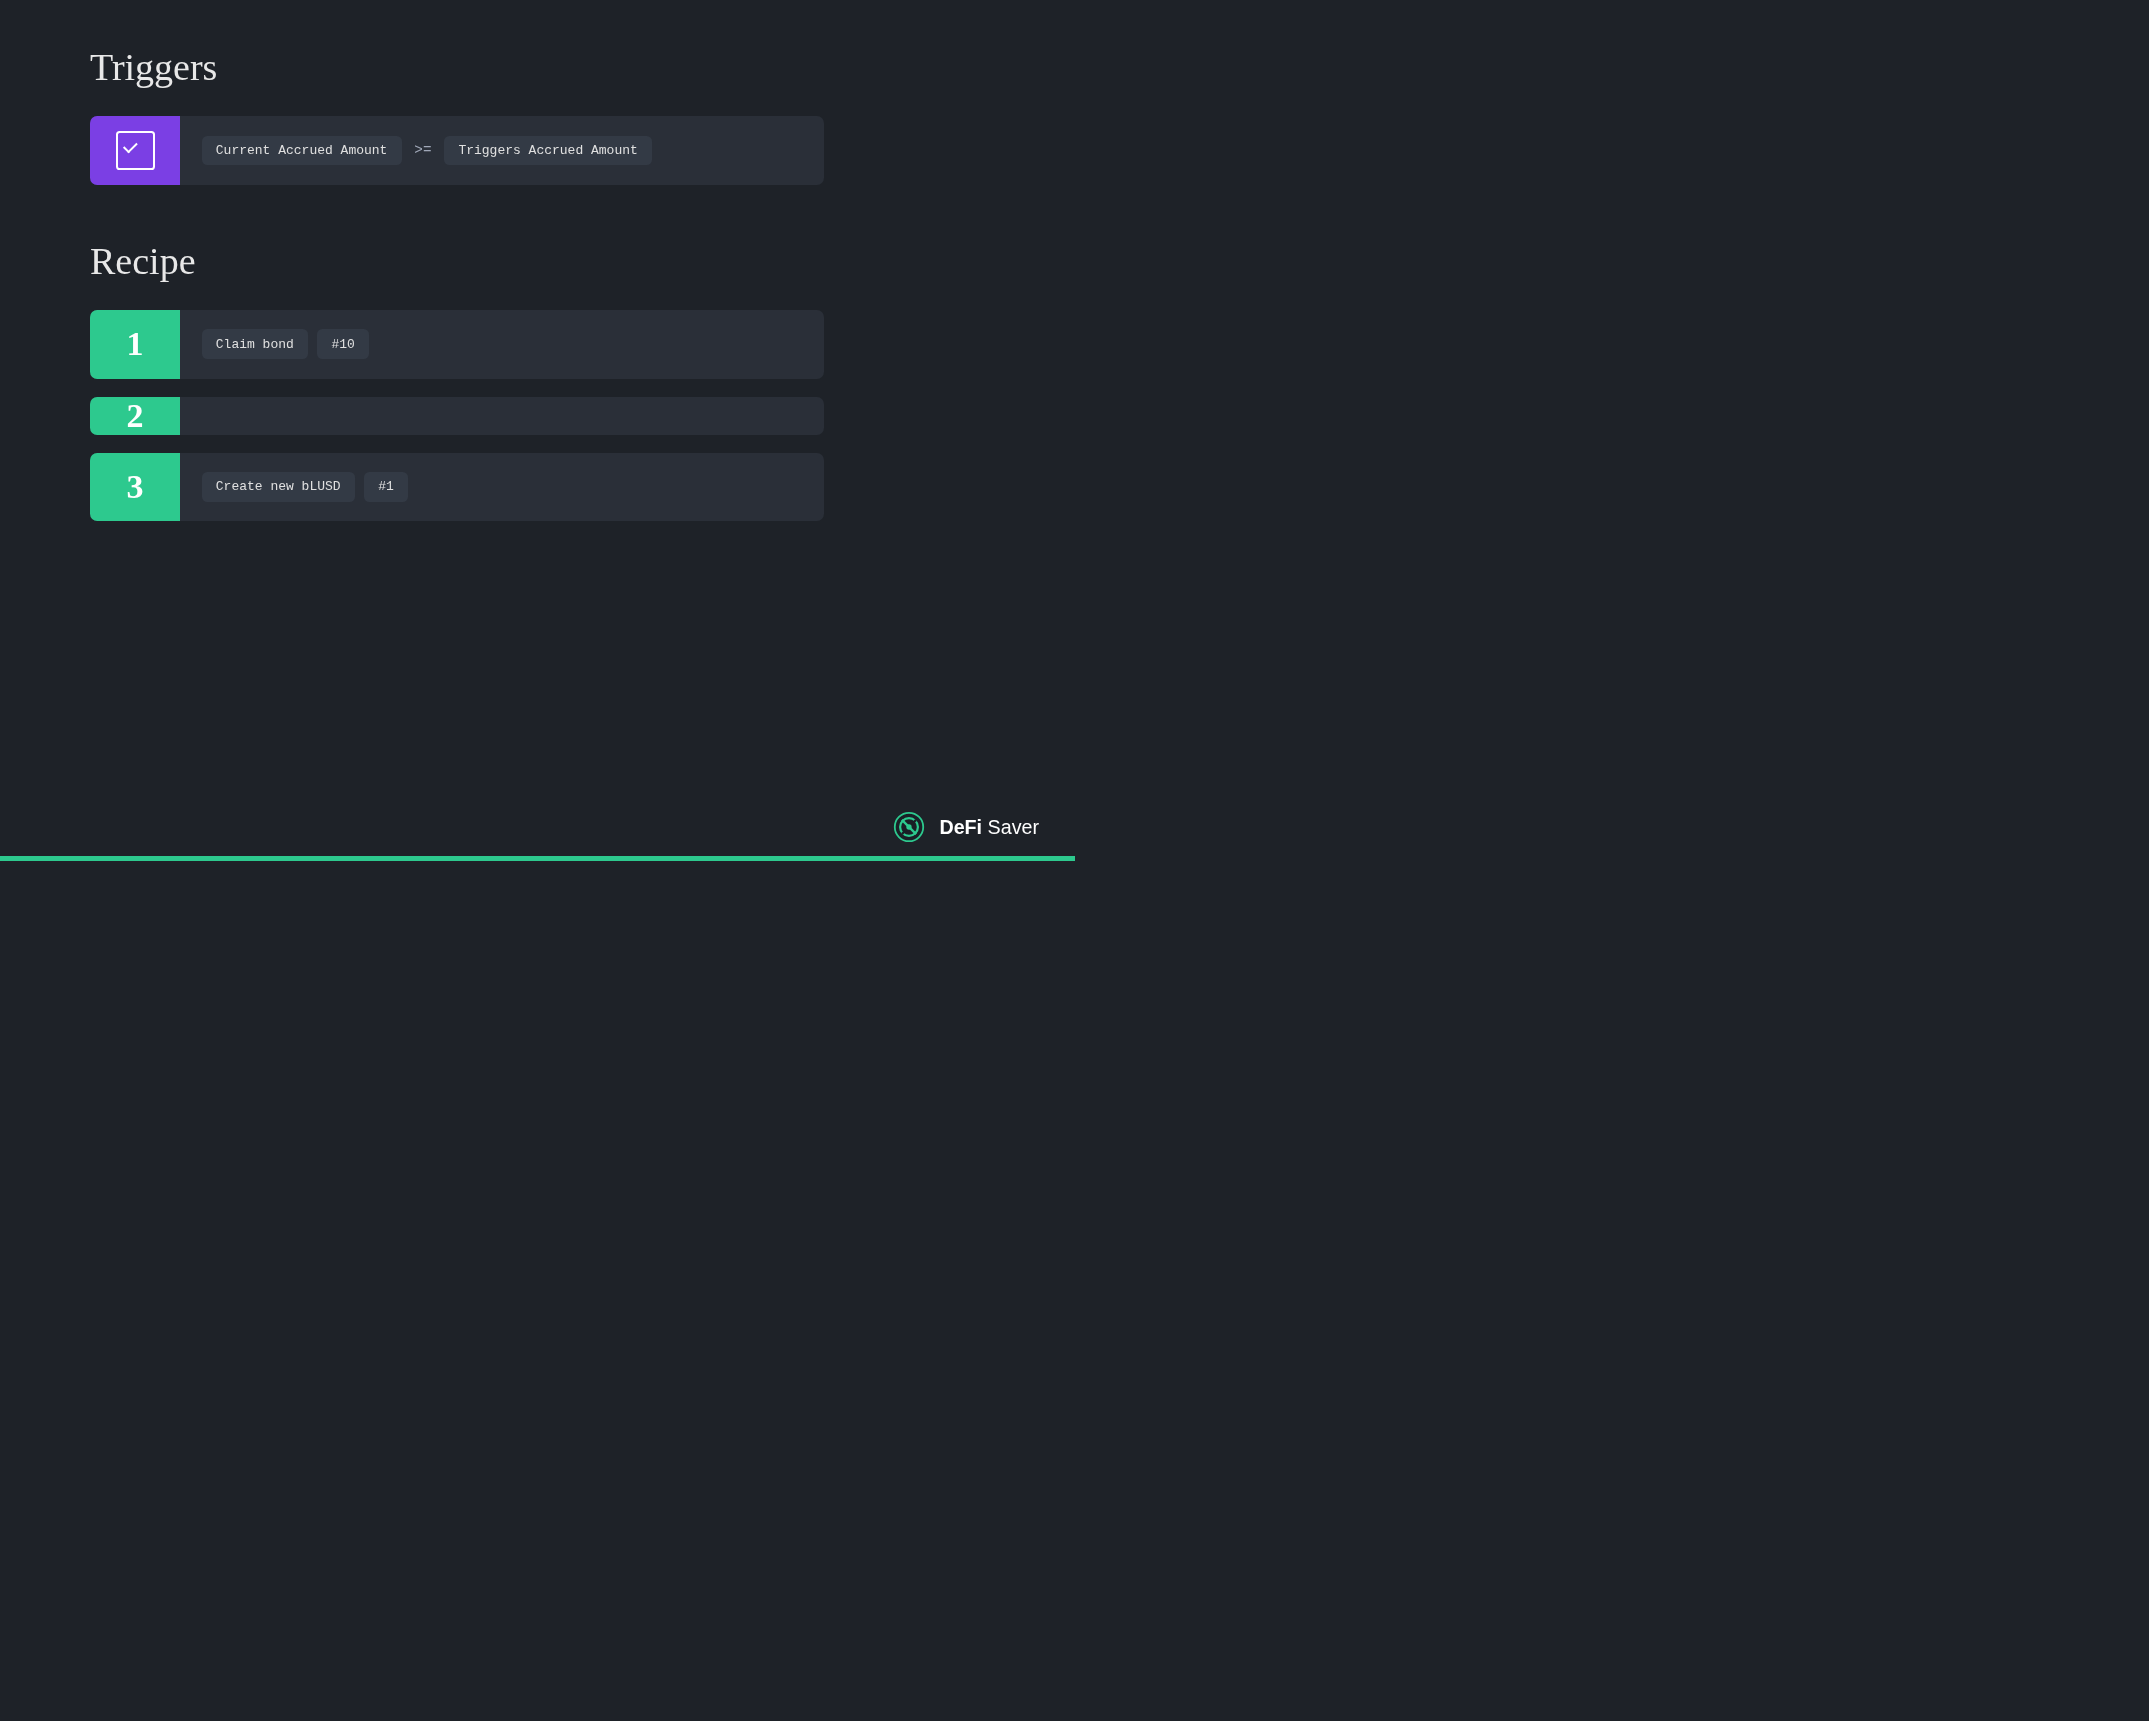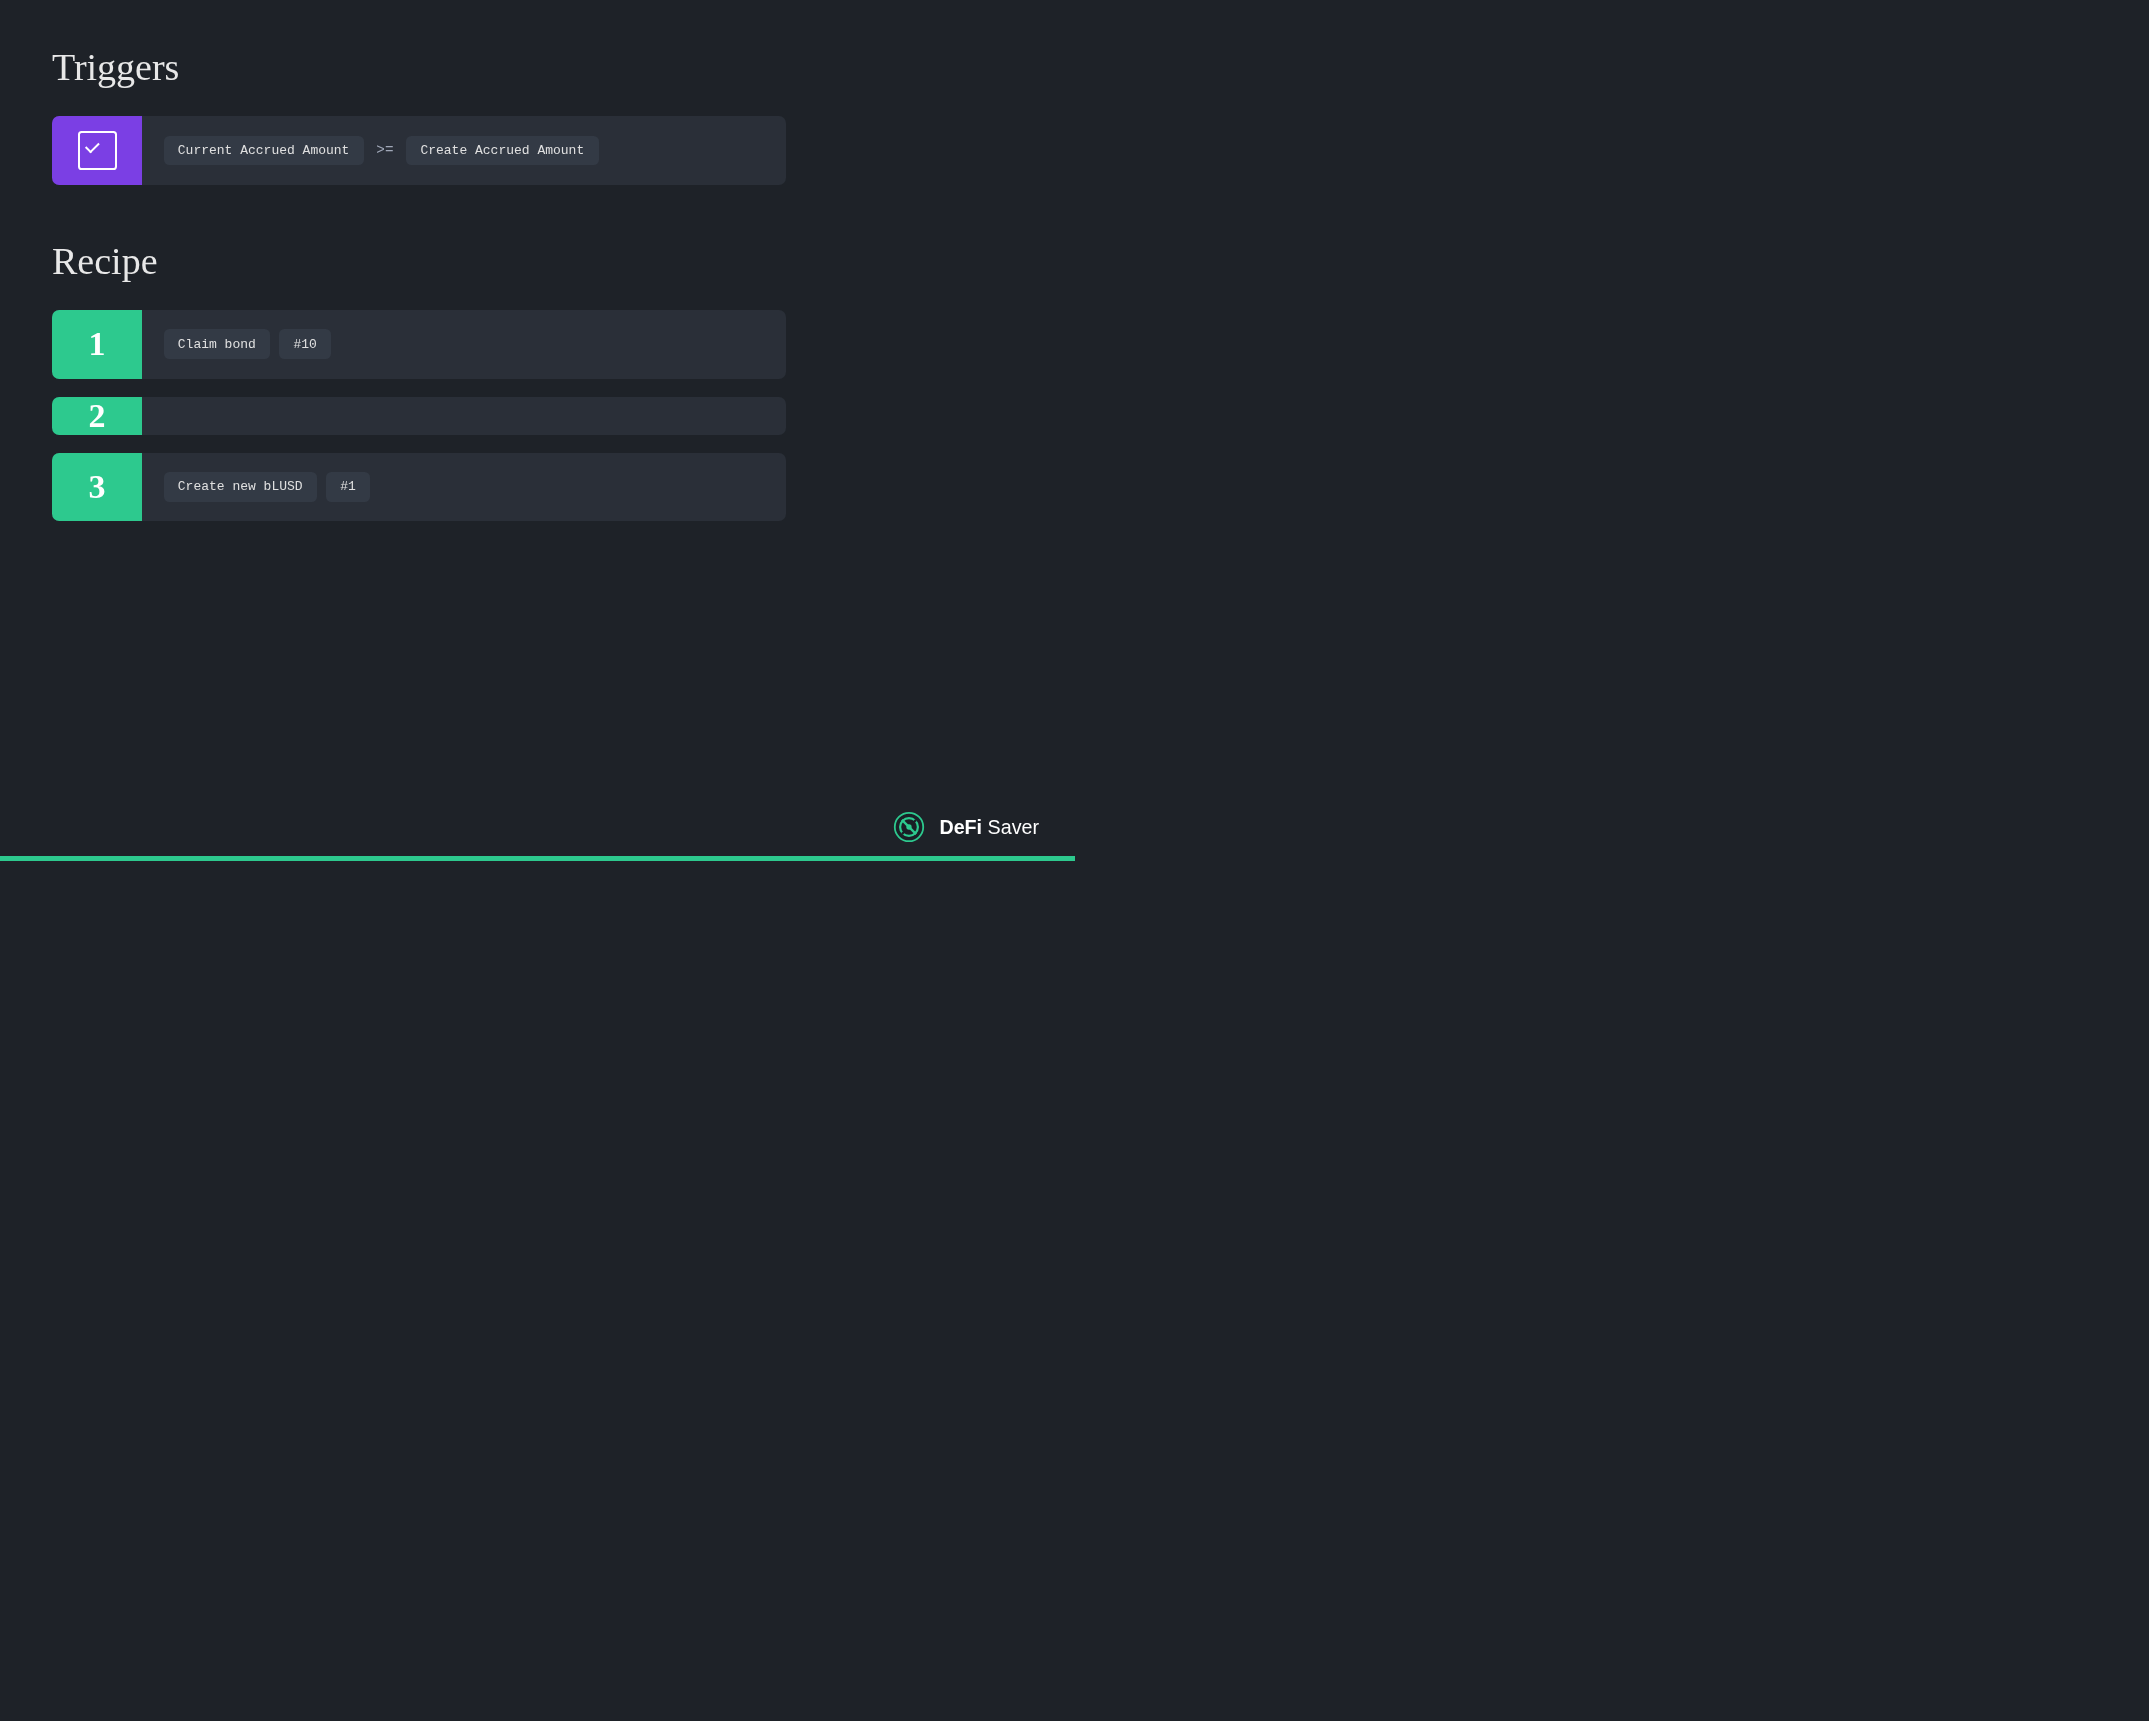--- a/index.html
+++ b/index.html
@@ -11,21 +11,21 @@
     body {
       background-color: #1e2228;
       font-family: 'Courier New', Courier, monospace;
       width: 1075px;
       min-height: 861px;
       position: relative;
       overflow: hidden;
     }
 
     .main-content {
-      padding: 45px 52px;
+      padding: 45px 90px;
     }
 
     .section-title {
       color: #e8e8e8;
       font-family: Georgia, serif;
       font-size: 38px;
       font-weight: 400;
       margin-bottom: 27px;
     }
 
@@ -183,21 +183,21 @@
   <div class="triggers-section">
     <h2 class="section-title">Triggers</h2>
 
     <div class="trigger-card">
       <div class="trigger-icon-block">
         <div class="checkbox-icon"></div>
       </div>
       <div class="trigger-content">
         <span class="tag">Current Accrued Amount</span>
         <span class="operator">&gt;=</span>
-        <span class="tag">Create Accrued Amount</span>
+        <span class="tag">Triggers Accrued Amount</span>
       </div>
     </div>
   </div>
 
   <div class="recipe-section">
     <h2 class="section-title">Recipe</h2>
 
     <div class="recipe-card">
       <div class="step-number-block">
         <span class="step-number">1</span>

